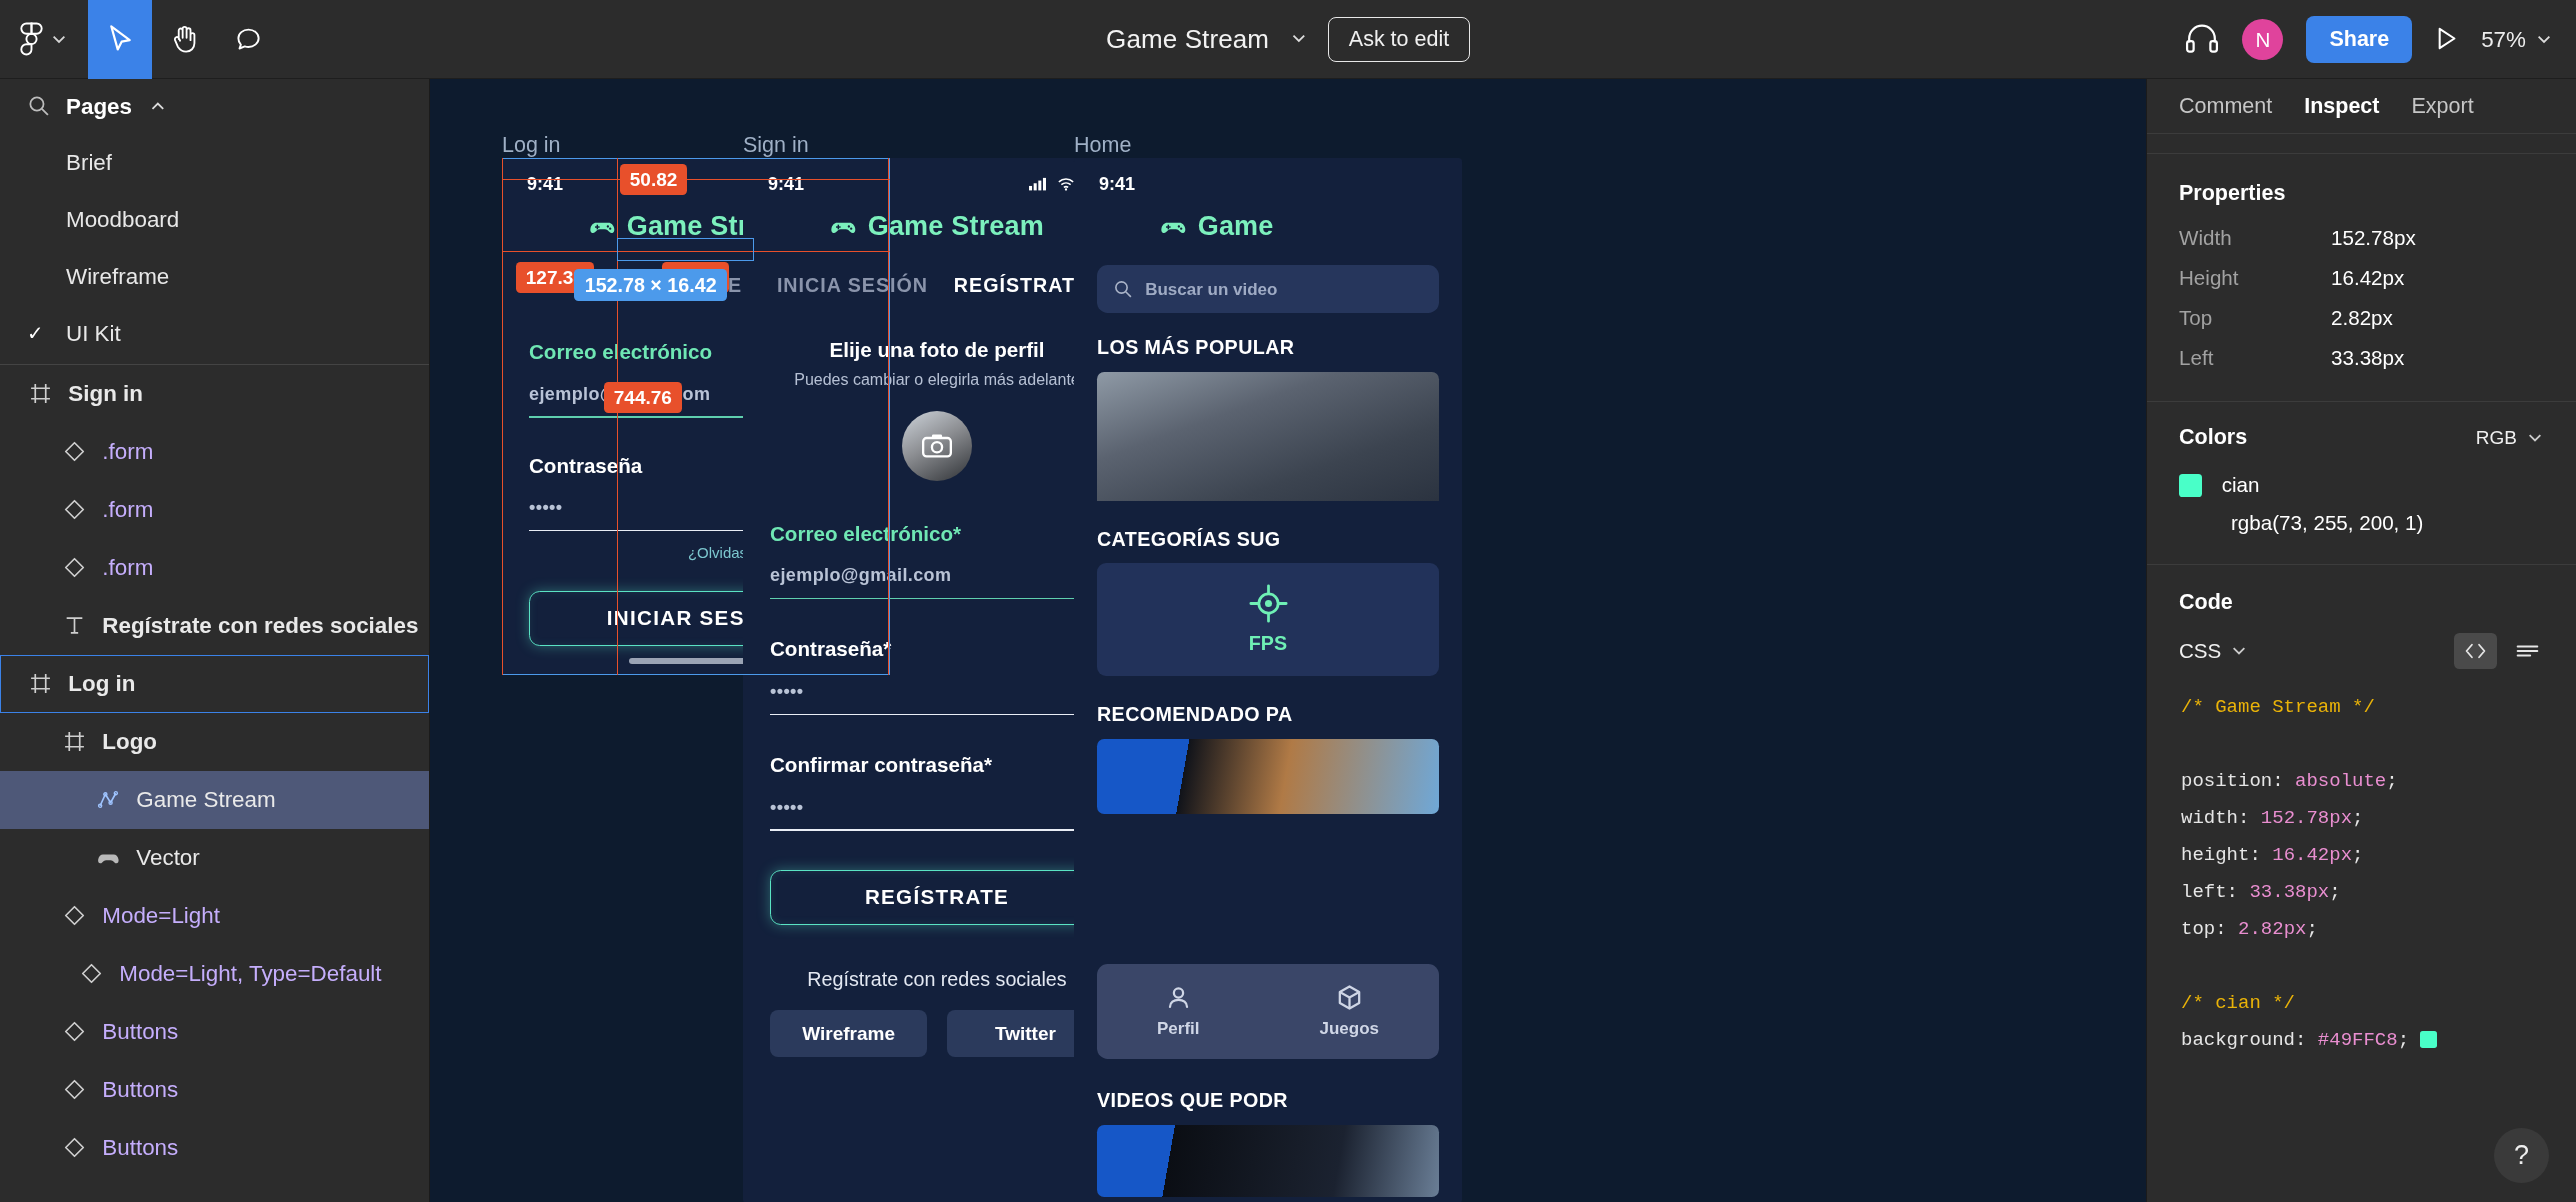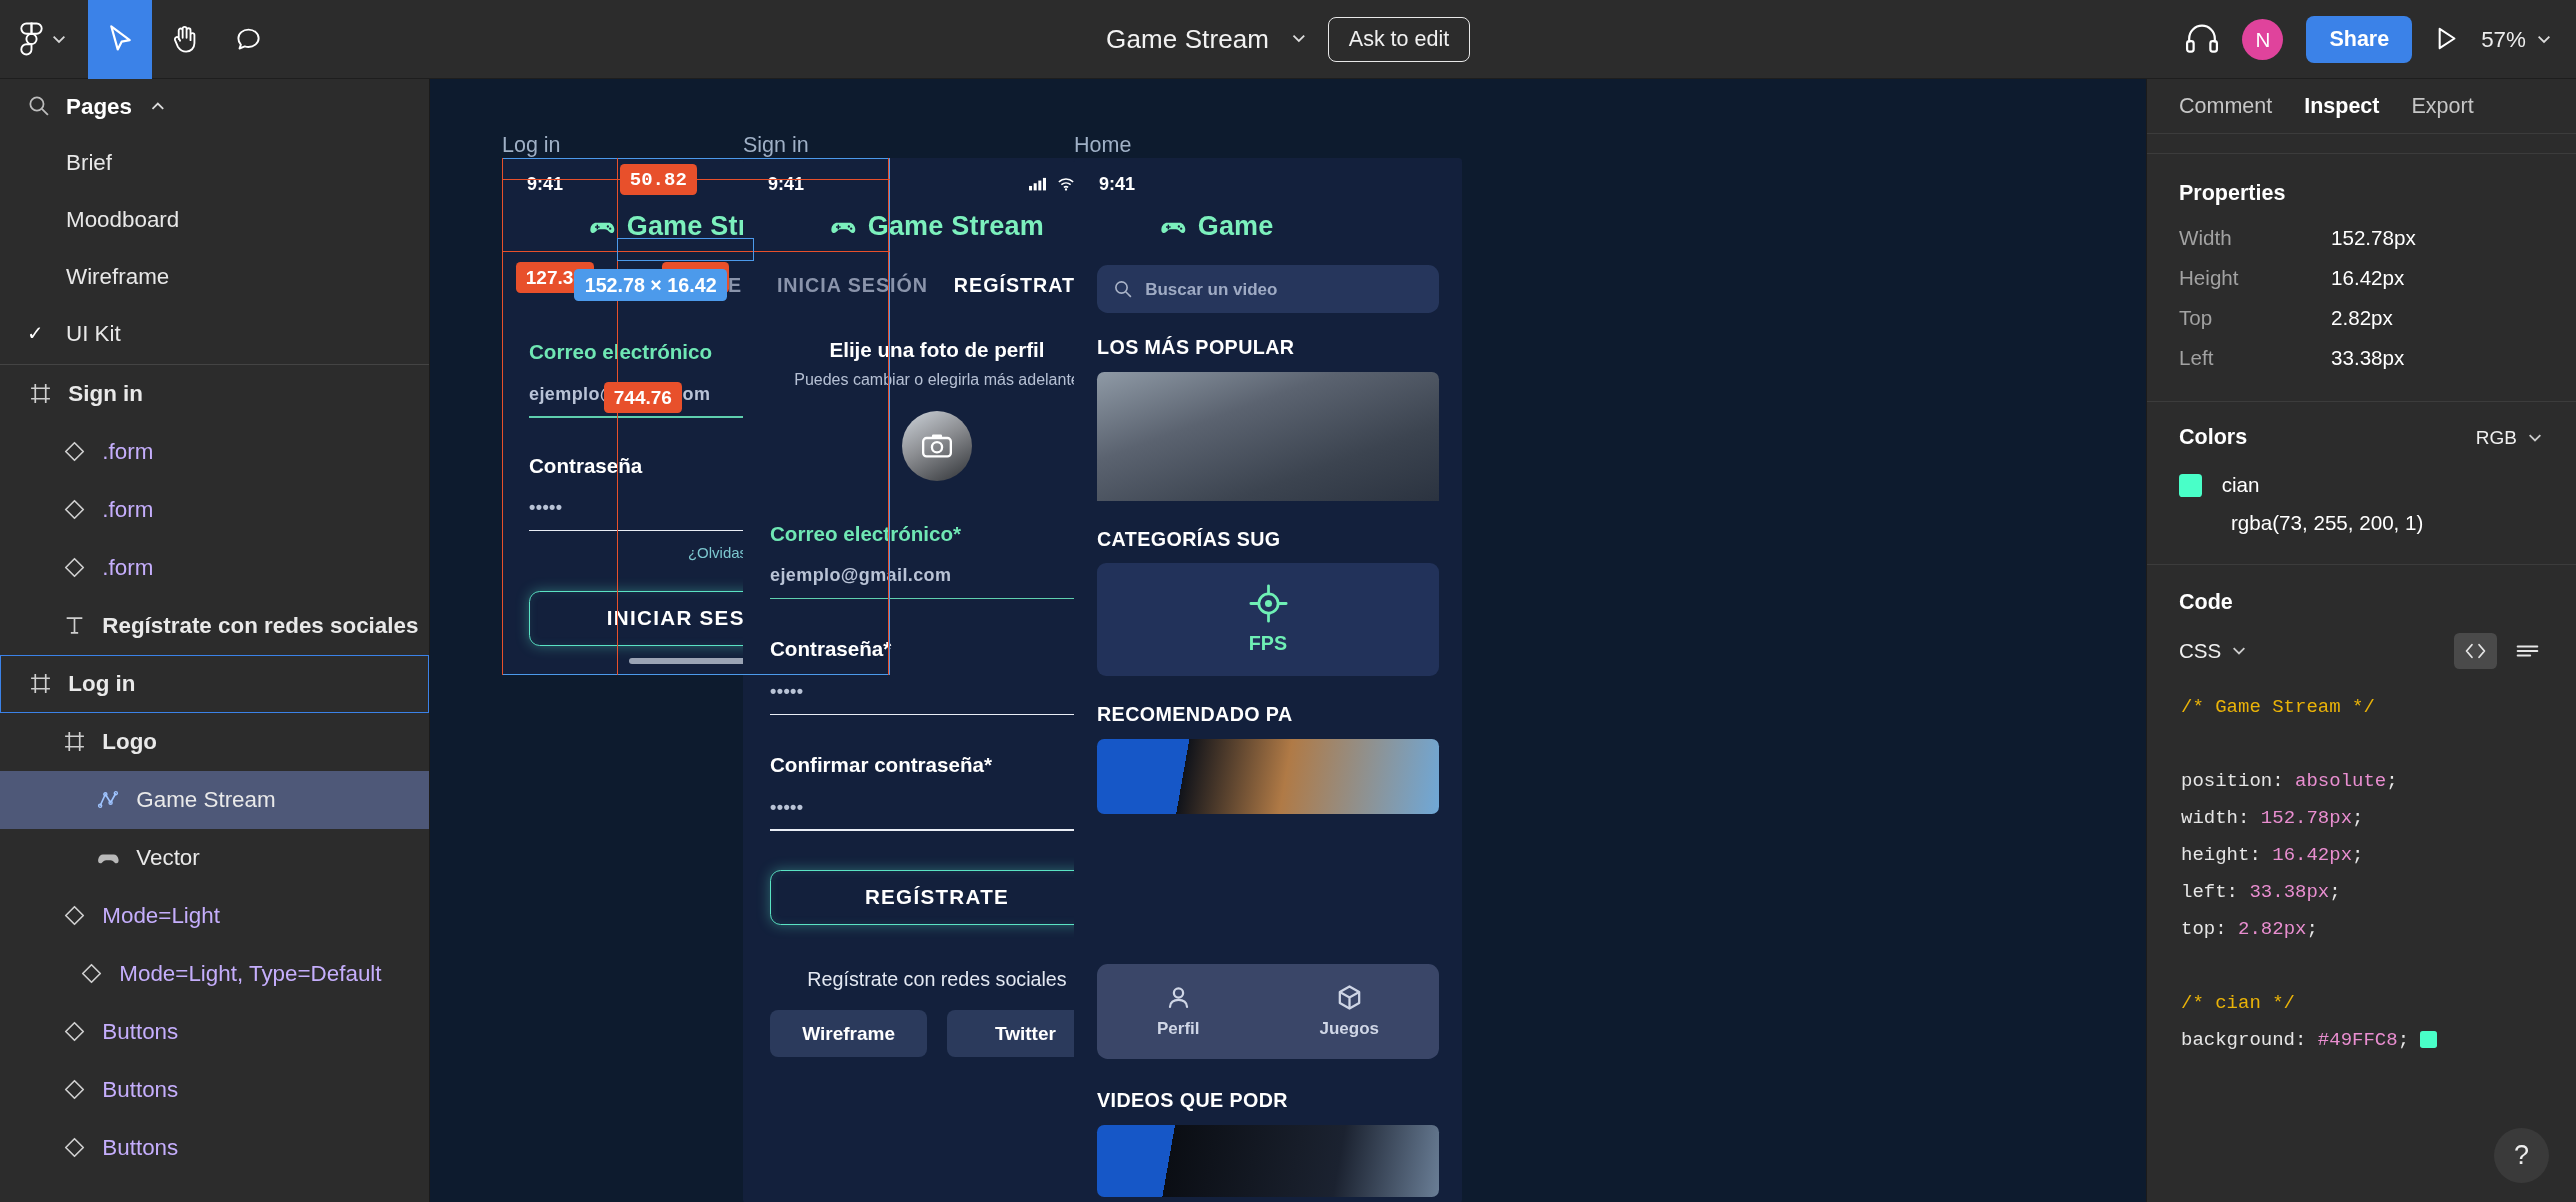--- a/index.html
+++ b/index.html
@@ -469,21 +469,21 @@
     </div>
 
     <div class="sel-frame" style="left:72px; top:79px; width:388px; height:517px;"></div>
     <div class="meas-line-h" style="left:72px; top:100px; width:388px;"></div>
     <div class="meas-line-h" style="left:72px; top:172px; width:388px;"></div>
     <div class="meas-line-v" style="left:72px; top:79px; height:517px;"></div>
     <div class="meas-line-v" style="left:458px; top:79px; height:517px;"></div>
     <div class="meas-line-v" style="left:187px; top:79px; height:517px;"></div>
     <div class="sel-box" style="left:187px; top:159px; width:137px; height:23px;"></div>
 
-    <div class="meas-badge" style="left:190px; top:85px;font-family:Liberation Mono, monospace;">50.82</div>
+    <div class="meas-badge" style="left:190px; top:85px;">50.82</div>
     <div class="meas-badge" style="left:86px; top:183px;">127.38</div>
     <div class="meas-badge" style="left:232px; top:183px;">94.84</div>
     <div class="meas-badge" style="left:174px; top:303px;">744.76</div>
     <div class="size-badge" style="left:144px; top:190px;">152.78 × 16.42</div>
 
     <div class="frame-label" style="left:313px; top:54px;">Sign in</div>
     <div class="phone" style="left:313px; top:79px; width:388px; height:1045px;">
       <div class="status-row">
         <span>9:41</span>
         <span class="status-icons">

